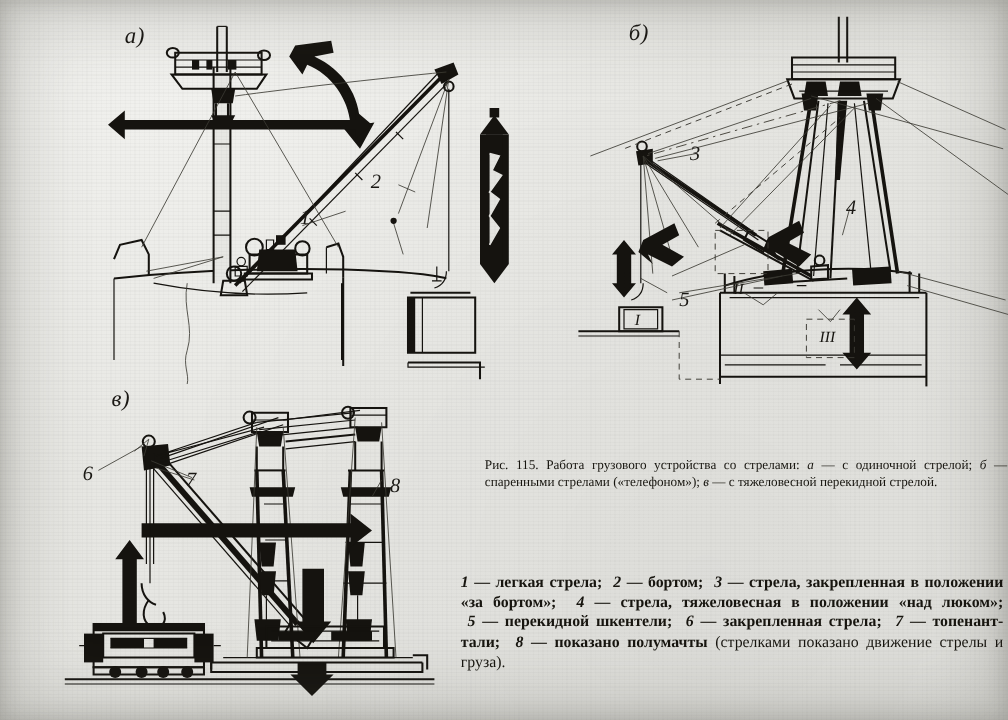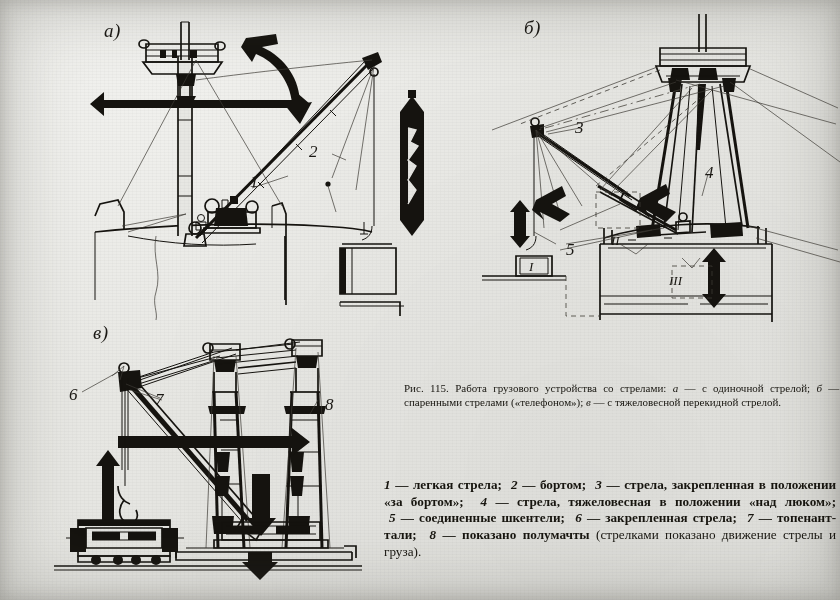--- a/index.html
+++ b/index.html
@@ -439,38 +439,38 @@
   <div class="callout" style="left:309px;top:142px;">2</div>
   <div class="callout" style="left:575px;top:118px;">3</div>
   <div class="callout" style="left:705px;top:163px;">4</div>
   <div class="callout" style="left:566px;top:240px;">5</div>
   <div class="callout" style="left:69px;top:385px;">6</div>
   <div class="callout" style="left:155px;top:390px;">7</div>
   <div class="callout" style="left:325px;top:395px;">8</div>
 
   <div class="roman" style="left:529px;top:259px;">I</div>
   <div class="roman" style="left:611px;top:198px;margin-top:35px;">II</div>
-  <div class="roman" style="left:669px;top:273px;">III</div>
+  <div class="roman" style="left:683px;top:273px;">III</div>
 
   <div id="caption">
     <span>Рис. 115.</span>
     <span>Работа грузового устройства со стрелами:</span>
     <span class="ital">а</span>
     <span>— с одиночной стрелой;</span>
     <span class="ital">б</span>
     <span>— со спаренными стрелами («телефоном»);</span>
     <span class="ital">в</span>
     <span>— с тяжеловесной перекидной стрелой.</span>
   </div>
 
   <div id="legend">
     <span><span class="num">1</span>&nbsp;<span>—</span>&nbsp;<span>легкая стрела;</span></span>
     <span>&nbsp;<span class="num">2</span>&nbsp;<span>—</span>&nbsp;<span>бортом;</span></span>
     <span>&nbsp;<span class="num">3</span>&nbsp;<span>—</span>&nbsp;<span>стрела, закрепленная в положении «за бортом»;</span></span>
     <span>&nbsp;<span class="num">4</span>&nbsp;<span>—</span>&nbsp;<span>стрела, тяжеловесная в положении «над люком»;</span></span>
-    <span>&nbsp;<span class="num">5</span>&nbsp;<span>—</span>&nbsp;<span>соединенные шкентели;</span></span>
+    <span>&nbsp;<span class="num">5</span>&nbsp;<span>—</span>&nbsp;<span>перекидной шкентели;</span></span>
     <span>&nbsp;<span class="num">6</span>&nbsp;<span>—</span>&nbsp;<span>закрепленная стрела;</span></span>
     <span>&nbsp;<span class="num">7</span>&nbsp;<span>—</span>&nbsp;<span>топенант-тали;</span></span>
     <span>&nbsp;<span class="num">8</span>&nbsp;<span>—</span>&nbsp;<span>показано полумачты</span></span>
     <span class="norm">(стрелками показано движение стрелы и груза).</span>
   </div>
 
 </div>
 
 </body></html>

